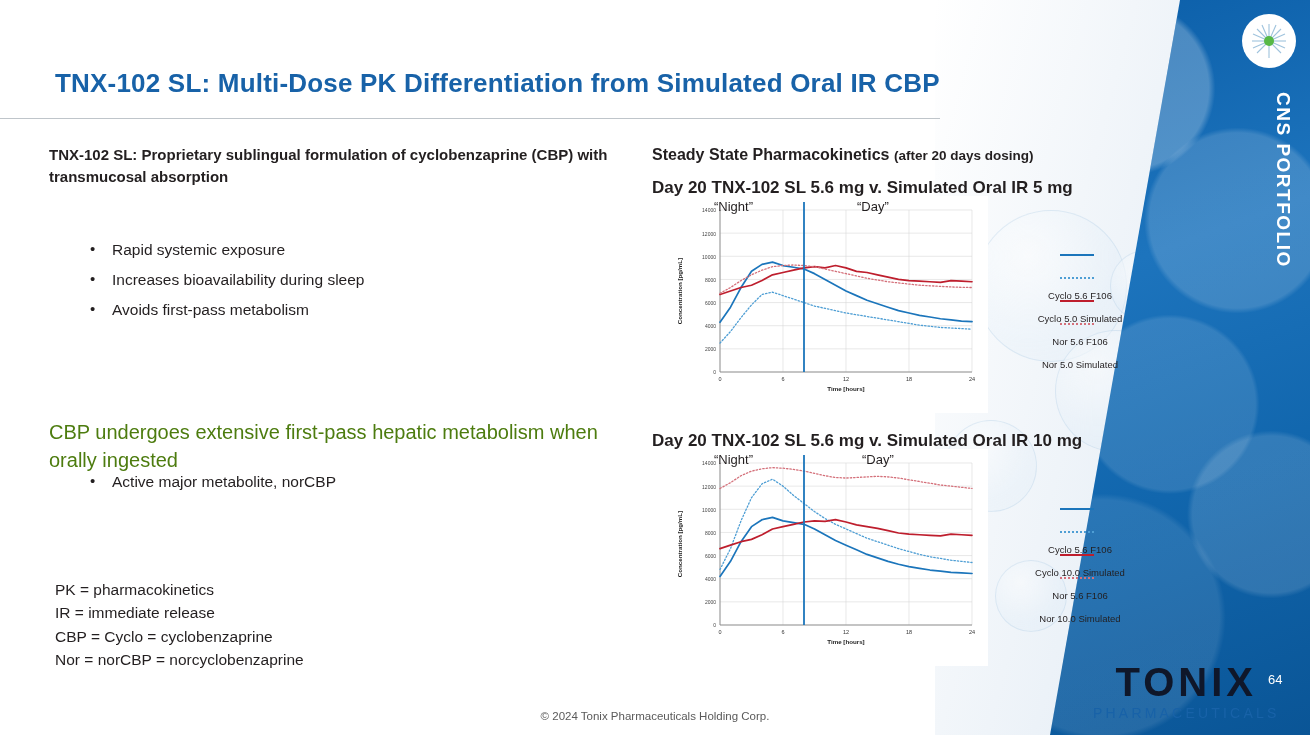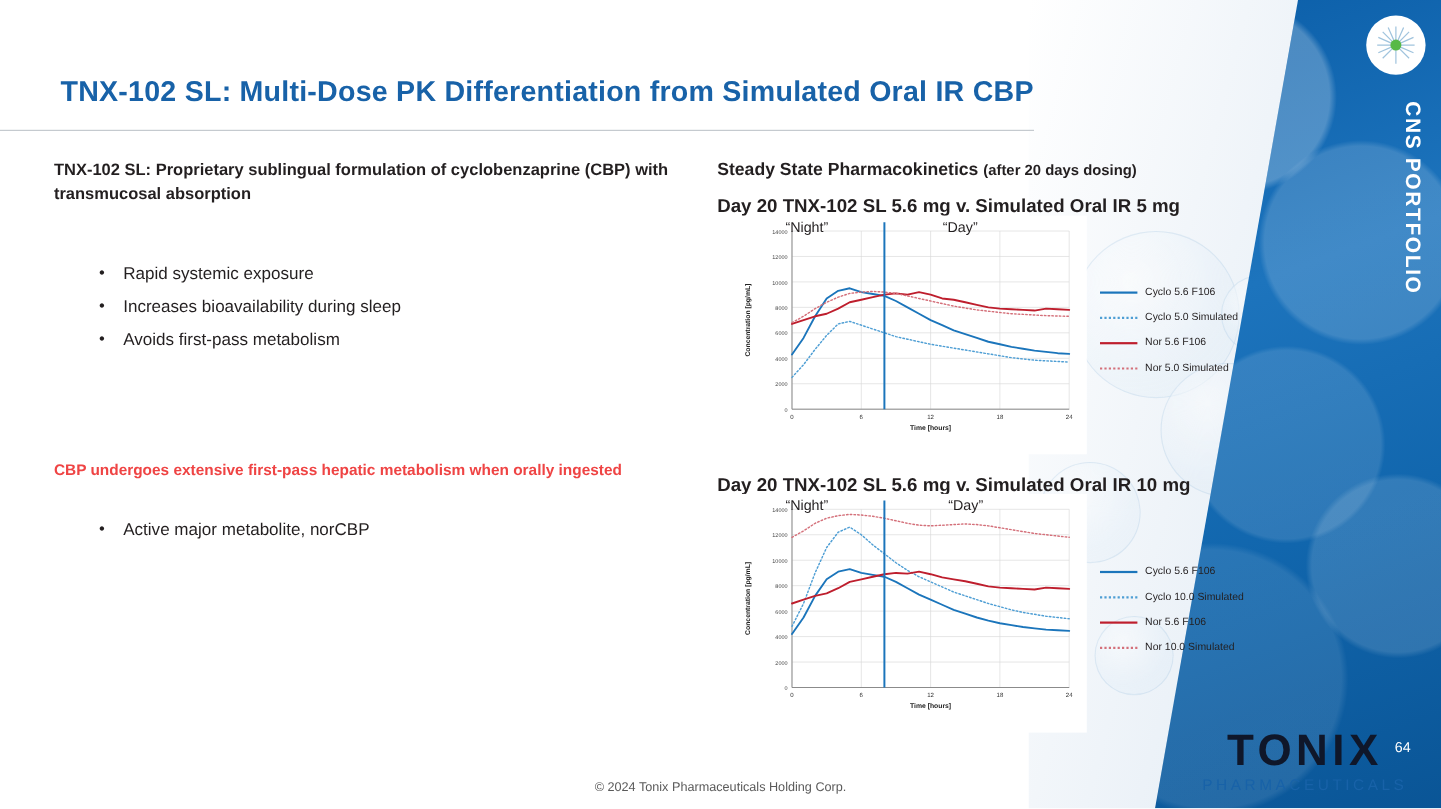--- a/index.html
+++ b/index.html
@@ -72,21 +72,21 @@
     font-size:15.5px;line-height:1.35;color:#231f20;
   }
   ul.bullets li:before{
     content:"•";position:absolute;left:12px;top:-1px;font-size:15px;color:#231f20;
   }
   #bullets1{left:78px;top:240px;width:560px;}
   #bullets2{left:78px;top:472px;width:520px;}
 
   .subhead2{
     position:absolute;left:49px;top:418px;width:580px;
-    font-size:14px;font-weight:bold;line-height:1.42;color:#ef4444;
+    font-size:20px;font-weight:normal;line-height:1.42;color:#4d7c0f;
   }
 
   .legend-text{
     position:absolute;left:55px;top:578px;
     font-size:15.5px;line-height:1.5;color:#231f20;
   }
 
   
   .chart-title{
     position:absolute;left:652px;top:146px;
@@ -98,21 +98,21 @@
   }
   #sub1{left:652px;top:178px;}
   #sub2{left:652px;top:431px;}
 
   .chart-box{position:absolute;background:#ffffff;}
   #chart1{left:668px;top:196px;width:320px;height:217px;}
   #chart2{left:668px;top:449px;width:320px;height:217px;}
 
   .daynight{position:absolute;font-size:13px;color:#231f20;}
   .legend-box{position:absolute;width:160px;}
-  .legend-row{display:flex;align-items:center;height:23px;font-size:9.5px;color:#231f20;}
+  .legend-row{display:flex;align-items:center;height:23px;font-size:9.5px;color:#231f20;flex-direction:column;}
   .legend-swatch{width:34px;height:0;margin-right:7px;flex:0 0 34px;}
   .sw-solid-blue{border-top:2.4px solid #1b75bb;}
   .sw-dot-blue{border-top:2.2px dotted #4e9ed4;}
   .sw-solid-red{border-top:2.4px solid #be1e2d;}
   .sw-dot-red{border-top:2.2px dotted #d4707a;}
 
   
   .copyright{
     position:absolute;left:0;right:0;top:710px;text-align:center;
     font-size:11.5px;color:#5a5a5a;
@@ -181,20 +181,26 @@
     <li>Increases bioavailability during  sleep</li>
     <li>Avoids first-pass metabolism</li>
   </ul>
 
   <div class="subhead2">CBP undergoes extensive first-pass hepatic metabolism when orally ingested</div>
 
   <ul class="bullets" id="bullets2">
     <li>Active major metabolite, norCBP</li>
   </ul>
 
+  <div class="legend-text">
+    <div>PK = pharmacokinetics</div>
+    <div>IR = immediate release</div>
+    <div>CBP = Cyclo = cyclobenzaprine</div>
+    <div>Nor = norCBP = norcyclobenzaprine</div>
+  </div>
 
   <div class="chart-title">
     <span>Steady State Pharmacokinetics</span>
     <span class="small">(after 20 days dosing)</span>
   </div>
 
   <div class="chart-sub" id="sub1">Day 20 TNX-102 SL 5.6 mg v. Simulated Oral IR 5 mg</div>
   <div class="chart-sub" id="sub2">Day 20 TNX-102 SL 5.6 mg v. Simulated Oral IR 10 mg</div>
 
   <div class="chart-box" id="chart1">

